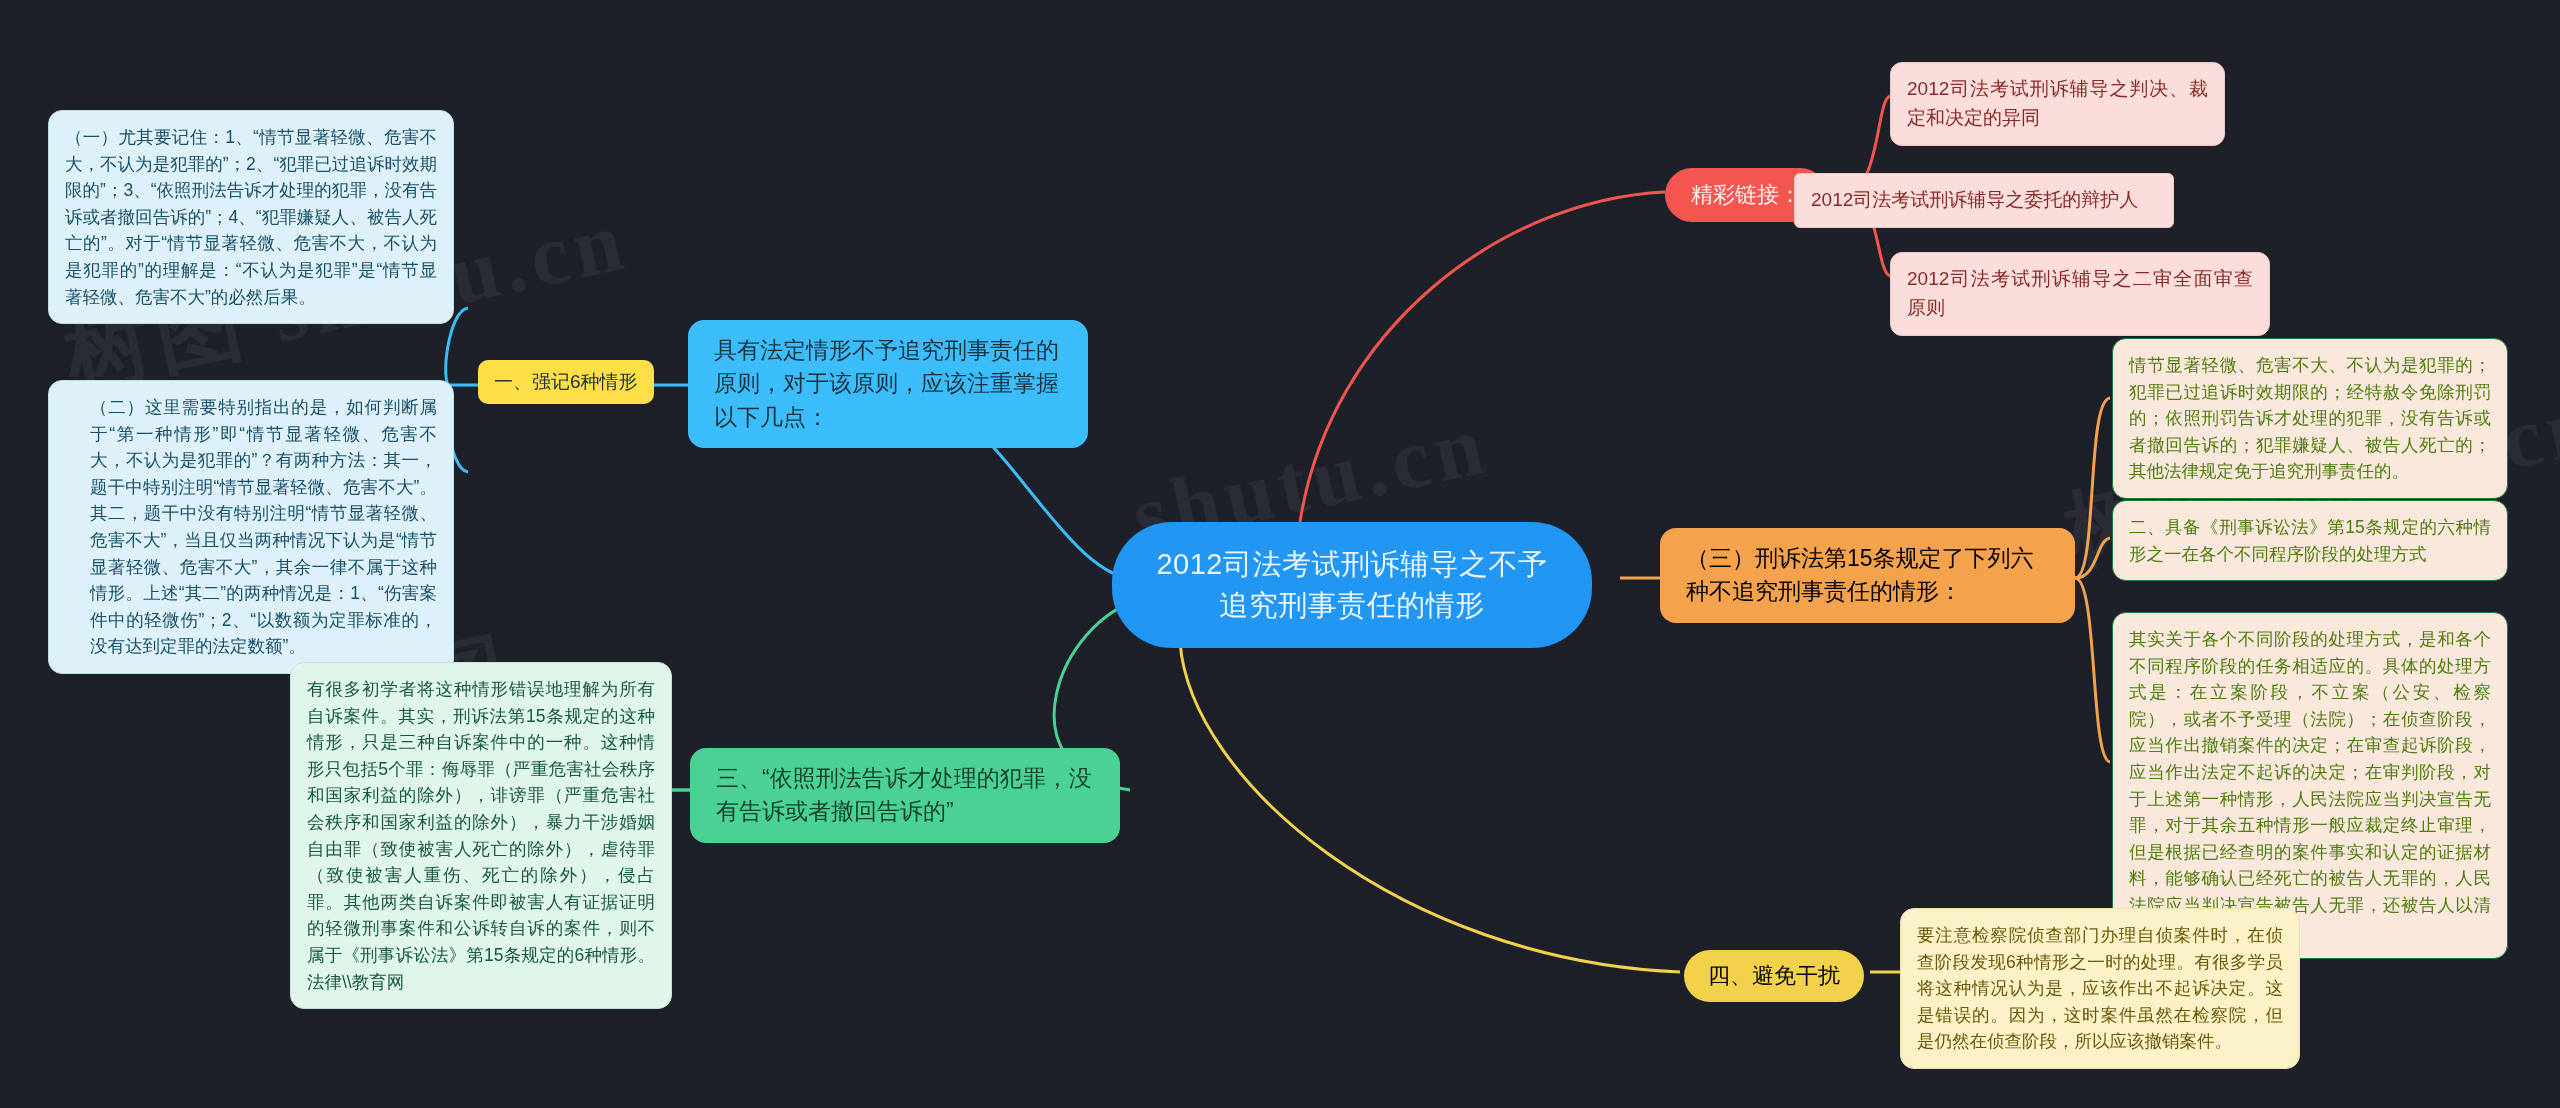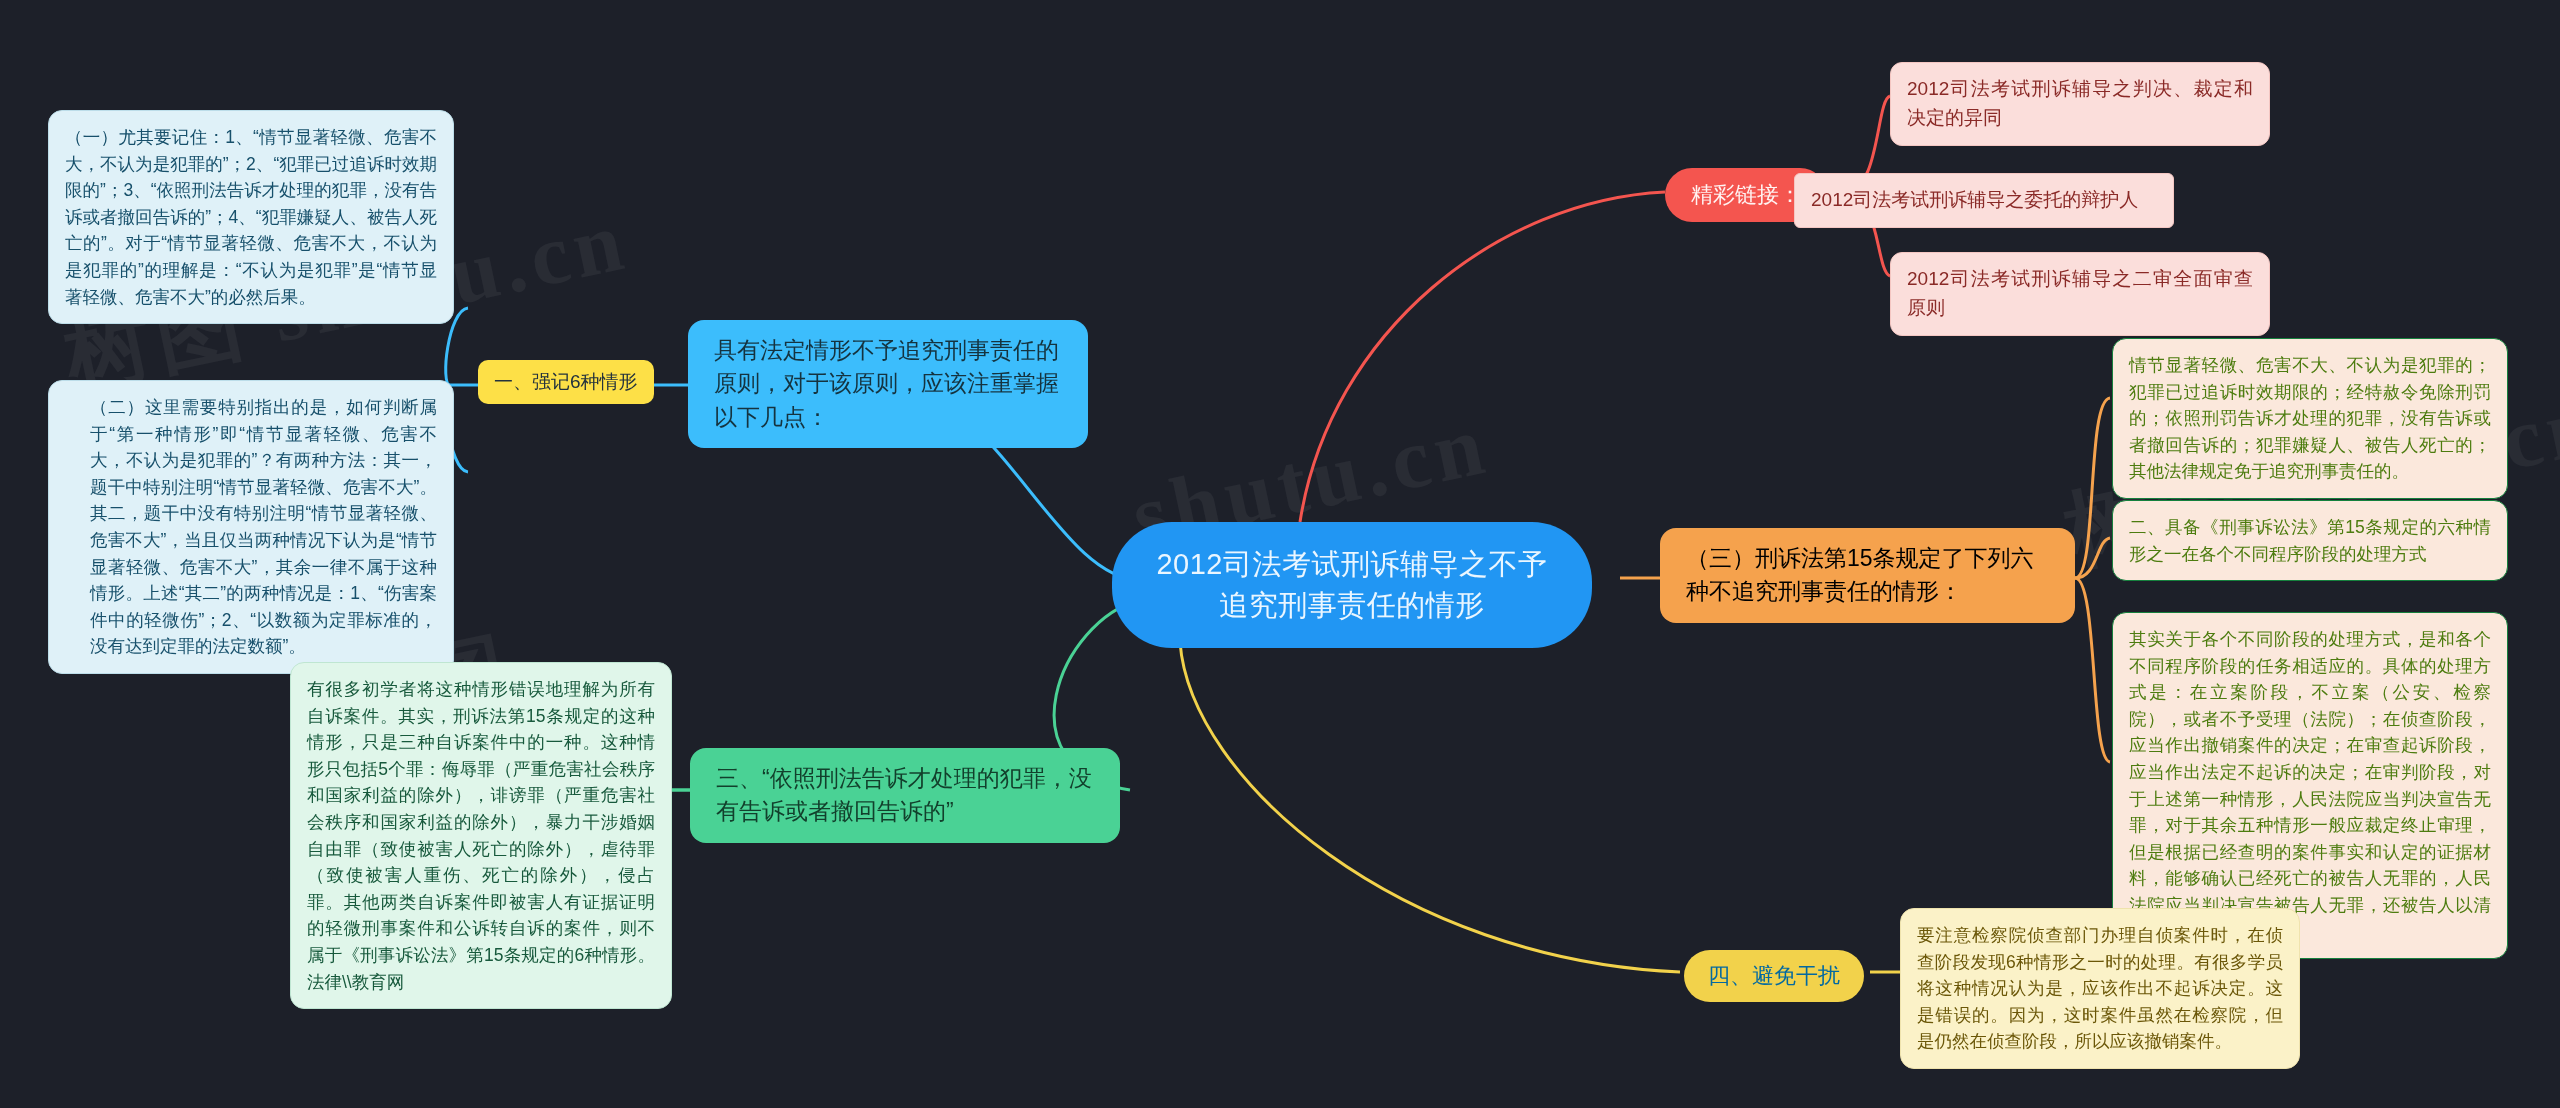--- a/index.html
+++ b/index.html
@@ -19,21 +19,21 @@
   .central{
     background:#2196f3;color:#eaf6ff;border-radius:60px;
     padding:22px 34px;text-align:center;line-height:1.42;
     font-size:29px;letter-spacing:.5px;
   }
   
   .pill{border-radius:16px;padding:14px 26px;line-height:1.45;}
   .pill-blue{background:#3cbdfc;color:#15333f;font-size:23px;}
   .pill-green{background:#4ad295;color:#12402c;font-size:23px;}
   .pill-orange{background:#f5a24d;color:#000000;font-size:23px;}
-  .pill-yellow{background:#f2d24b;color:#0369a1;font-size:22px;border-radius:30px;padding:10px 24px;}
+  .pill-yellow{background:#f2d24b;color:#000000;font-size:22px;border-radius:30px;padding:10px 24px;}
   .pill-red{background:#f4554f;color:#fff3f2;font-size:22px;border-radius:30px;padding:11px 26px;}
 
   
   .chip{
     background:#fde047;color:#23323d;border-radius:10px;
     padding:9px 16px;font-size:19px;white-space:nowrap;
   }
 
   
   .box{
@@ -108,19 +108,19 @@
   <div class="node box box-peach" style="left:2112px;top:500px;width:396px;">二、具备《刑事诉讼法》第15条规定的六种情形之一在各个不同程序阶段的处理方式</div>
 
   <div class="node box box-peach" style="left:2112px;top:612px;width:396px;">其实关于各个不同阶段的处理方式，是和各个不同程序阶段的任务相适应的。具体的处理方式是：在立案阶段，不立案（公安、检察院），或者不予受理（法院）；在侦查阶段，应当作出撤销案件的决定；在审查起诉阶段，应当作出法定不起诉的决定；在审判阶段，对于上述第一种情形，人民法院应当判决宣告无罪，对于其余五种情形一般应裁定终止审理，但是根据已经查明的案件事实和认定的证据材料，能够确认已经死亡的被告人无罪的，人民法院应当判决宣告被告人无罪，还被告人以清白。</div>
 
   <div class="node pill pill-yellow" style="left:1684px;top:950px;">四、避免干扰</div>
 
   <div class="node box box-yellow" style="left:1900px;top:908px;width:400px;">要注意检察院侦查部门办理自侦案件时，在侦查阶段发现6种情形之一时的处理。有很多学员将这种情况认为是，应该作出不起诉决定。这是错误的。因为，这时案件虽然在检察院，但是仍然在侦查阶段，所以应该撤销案件。</div>
 
   <div class="node pill pill-red" style="left:1665px;top:168px;">精彩链接：</div>
 
-  <div class="node box box-pink" style="left:1890px;top:62px;width:380px;">2012司法考试刑诉辅导之判决、裁定和决定的异同</div>
+  <div class="node box box-pink" style="left:1890px;top:62px;width:335px;">2012司法考试刑诉辅导之判决、裁定和决定的异同</div>
 
   <div class="node box box-pink" style="left:1794px;top:173px;width:380px;border-radius:6px;">2012司法考试刑诉辅导之委托的辩护人</div>
 
   <div class="node box box-pink" style="left:1890px;top:252px;width:380px;">2012司法考试刑诉辅导之二审全面审查原则</div>
 
 </div>
 
 </body></html>

